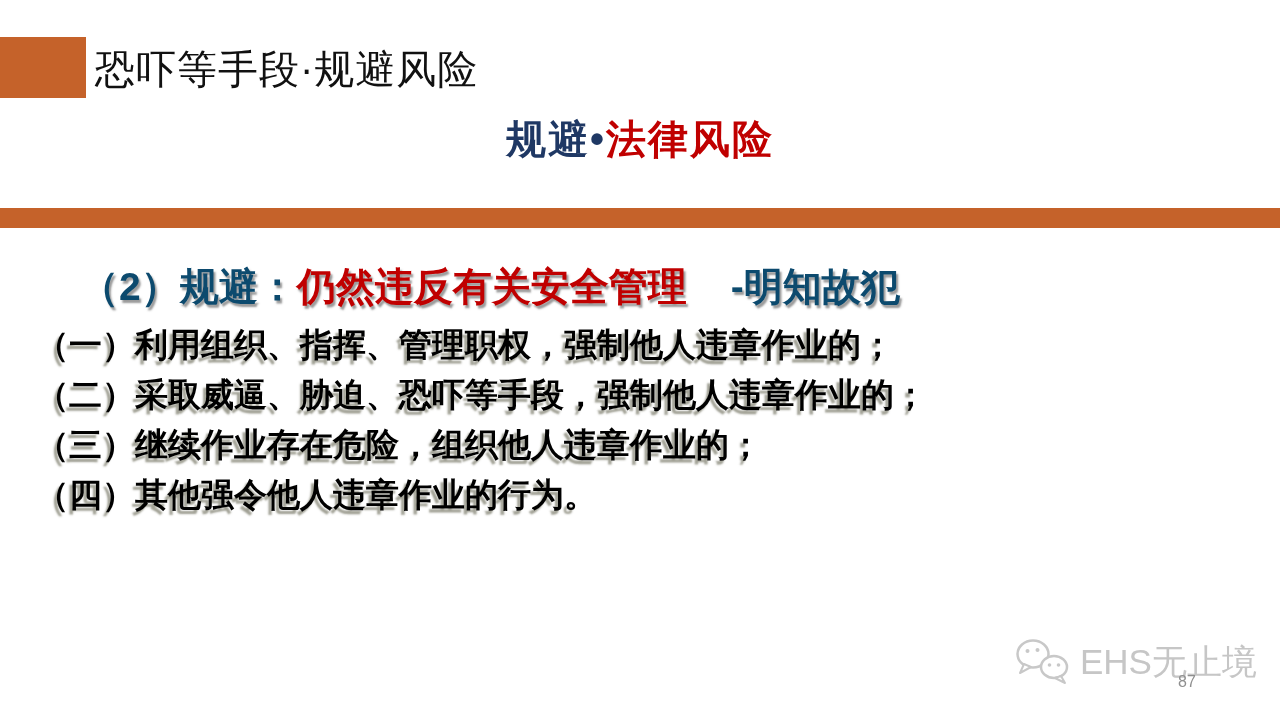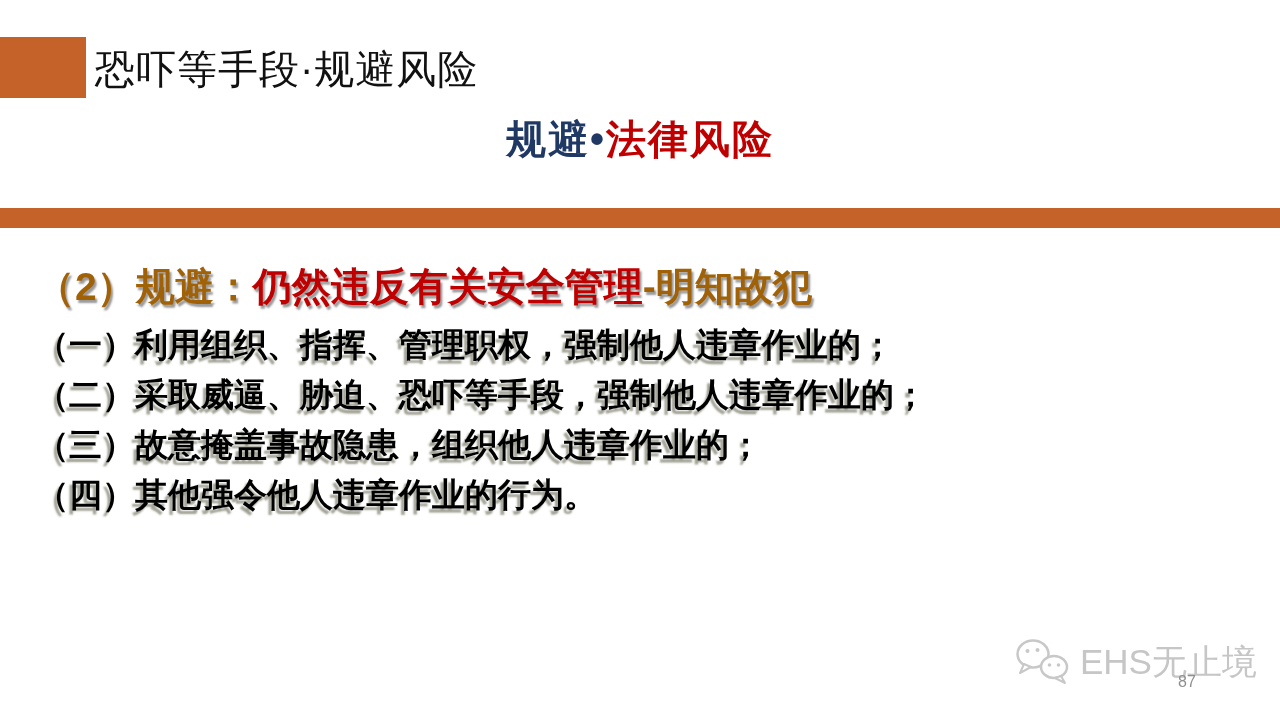--- a/index.html
+++ b/index.html
@@ -42,21 +42,21 @@
 
   
   .content {
     position: absolute; left: 36px; top: 260px; width: 1212px;
   }
   .section-heading {
     font-size: 39px; font-weight: 800;
     white-space: nowrap;
     text-shadow: 2px 3px 2px rgba(70,70,70,0.55);
   }
-  .section-heading .blue { color: #a16207; }
+  .section-heading .blue { color: #0c4a6e; margin-left: 44px; }
   .section-heading .red  { color: #C00000; }
 
   .paragraph {
     margin-top: 15px;
     font-size: 33px; font-weight: 800;
     line-height: 47px;
     color: #000000;
     text-shadow: -3px 4px 2px rgba(128,128,112,0.75);
   }
   .paragraph .line { white-space: nowrap; }
@@ -110,21 +110,21 @@
 <div class="content">
 
   <div class="section-heading">
     <span class="blue">（2）规避：</span><span class="red">仍然违反有关安全管理</span><span class="blue">-明知故犯</span>
   </div>
 
 
   <div class="clause-list">
     <div class="clause">（一）利用组织、指挥、管理职权，强制他人违章作业的；</div>
     <div class="clause">（二）采取威逼、胁迫、恐吓等手段，强制他人违章作业的；</div>
-    <div class="clause">（三）故意掩盖事故隐患，组织他人违章作业的；</div>
+    <div class="clause">（三）继续作业存在危险，组织他人违章作业的；</div>
     <div class="clause">（四）其他强令他人违章作业的行为。</div>
   </div>
 
 </div>
 
 <div class="logo">
   <span>
     <svg width="58" height="50" viewBox="0 0 58 50">
 
       <ellipse cx="19" cy="17" rx="15.5" ry="13.5" fill="#ffffff" stroke="#c8c8c8" stroke-width="2.5"></ellipse>

